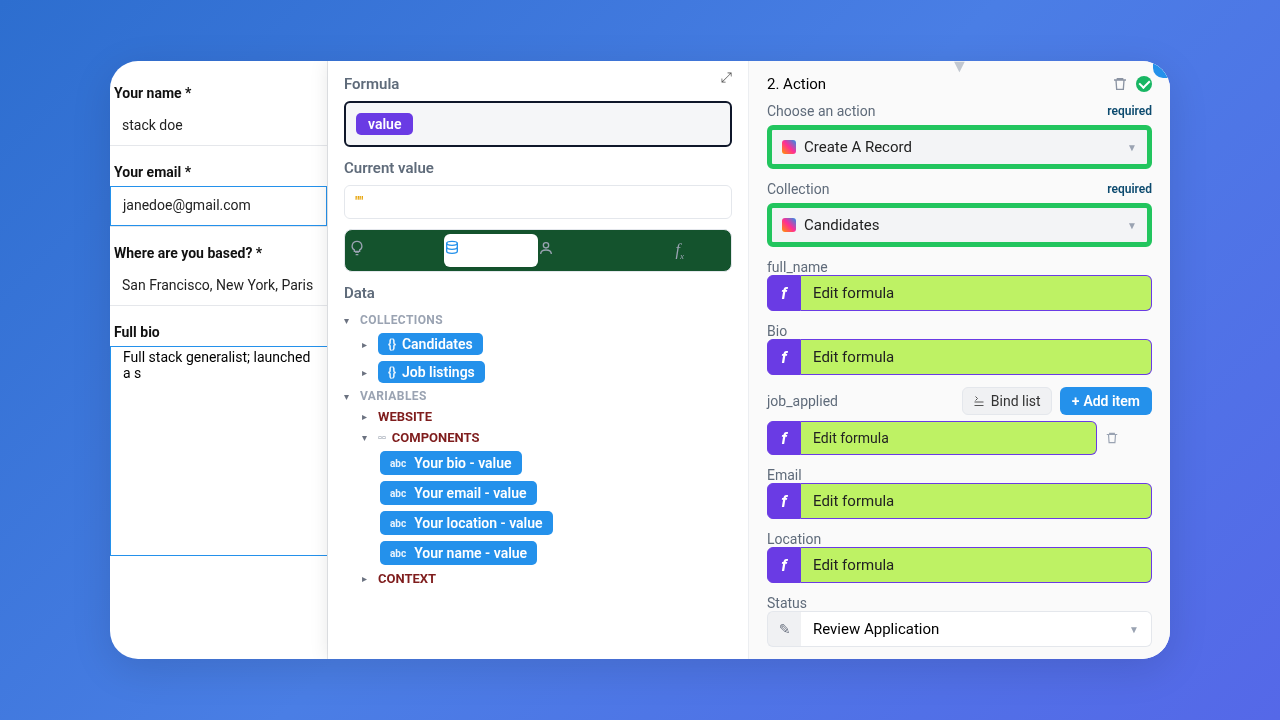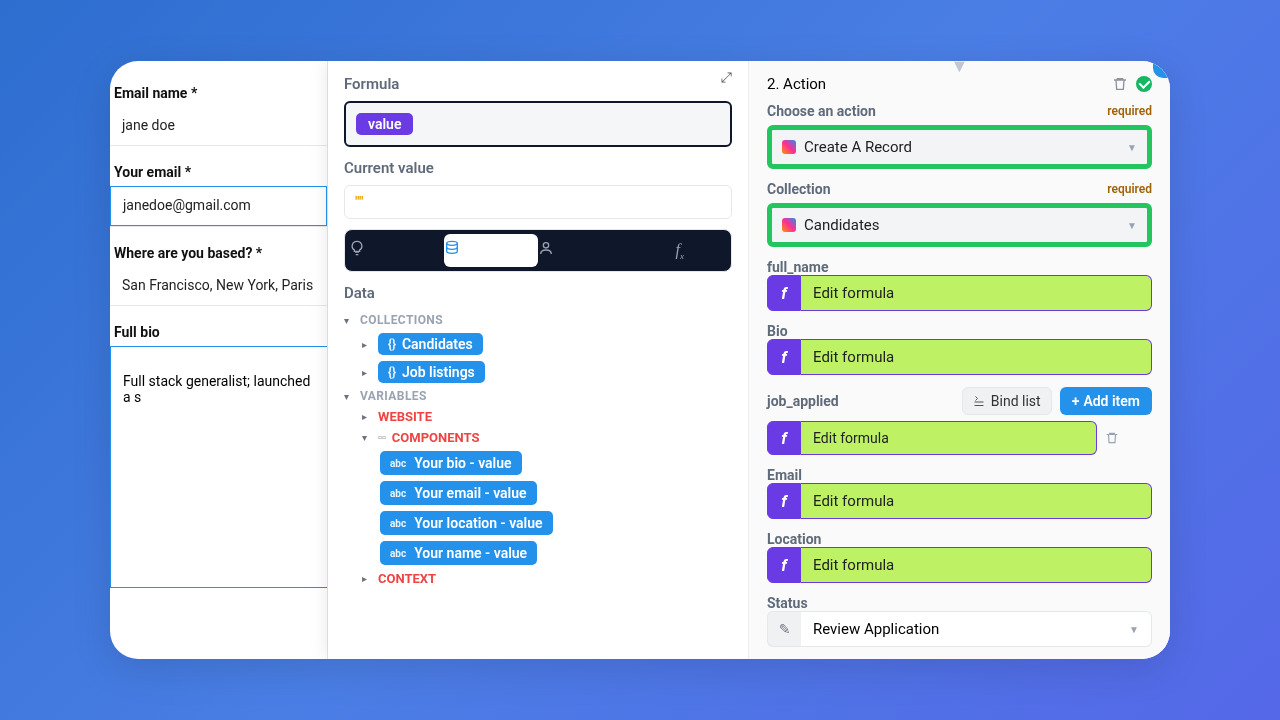--- a/index.html
+++ b/index.html
@@ -15,59 +15,59 @@
     box-shadow: 0 10px 40px rgba(0,0,0,0.12);
     display: flex;
   }
   
   .col-left { width: 218px; border-right: 1px solid #e5e7eb; overflow: hidden; padding-top: 18px; }
   .form-field { border-bottom: 1px solid #e5e7eb; }
   .ff-label { font-weight: 700; font-size: 14px; padding: 6px 0 6px 4px; color:#111; }
   .ff-input { font-size: 14px; padding: 10px 12px 12px; color:#222; }
   .ff-input.sel { border:1px solid #2491eb; }
   .field-spacer { height: 12px; background:#fff; }
-  .col-left .bio-area { border:1px solid #2491eb; border-right:none; padding:26px 12px; height:242px; font-size:14px; }
+  .col-left .bio-area { border:1px solid #2491eb; border-right:none; padding:2px 12px; height:210px; font-size:14px; }
 
   
   .col-mid { width: 420px; background:#fff; position:relative; padding:14px 16px 0; overflow:hidden; box-shadow: 0 0 18px rgba(0,0,0,0.10);}
   .expand-icon { position:absolute; top:8px; right:16px; color:#555; cursor:pointer; font-size:14px;}
   .label { color:#5f6b7a; font-size:15px; font-weight:600; margin-bottom:8px;}
   .formula-box { background:#f5f6f8; border:2px solid #0f172a; border-radius:6px; padding:10px; margin-bottom:12px;}
   .chip-value { display:inline-block; background:#6a3be4; color:#fff; border-radius:5px; padding:3px 12px; font-weight:600; font-size:14px;}
   .curval-box { border:1px solid #e4e7ec; border-radius:6px; padding:8px 10px; color:#e6a100; font-weight:600; font-size:14px; margin-bottom:10px;}
-  .tabrow { background:#0f172a; border:1px solid #e4e7ec; border-radius:8px; display:flex; padding:4px; margin-bottom:12px;}
+  .tabrow { background:#14532d; border:1px solid #e4e7ec; border-radius:8px; display:flex; padding:4px; margin-bottom:12px;}
   .tab { flex:1; text-align:center; padding:6px 0; border-radius:6px; color:#8a93a2;}
   .tab.active { background:#fff; color:#2491eb; box-shadow:0 1px 2px rgba(0,0,0,.06);}
   .data-hdr { color:#5f6b7a; font-size:15px; font-weight:600; margin:6px 0 8px;}
   .tree { font-size:14px; }
   .tree-row { display:flex; align-items:center; gap:6px; padding:3px 0; }
   .caret { color:#6b7280; font-size:10px; display:inline-block; width:10px; }
   .group-label { color:#9aa3b2; font-weight:700; font-size:12px; letter-spacing:.4px;}
   .coll-chip { background:#2491eb; color:#fff; border-radius:5px; padding:3px 10px; display:inline-flex; align-items:center; gap:6px; font-weight:600;}
   .coll-chip .braces { font-weight:700; font-size:12px; opacity:.9;}
-  .sub-label { color:#ef4444; font-weight:700; font-size:13px; }
+  .sub-label { color:#7f1d1d; font-weight:700; font-size:13px; }
   .abc-chip { background:#2491eb; color:#fff; border-radius:5px; padding:4px 10px; display:inline-flex; gap:8px; align-items:center; font-weight:600;}
   .abc { font-size:10px; opacity:.9; font-weight:700;}
   .indent1 { padding-left:18px;}
   .indent2 { padding-left:36px;}
   .grp-icon { color:#8a93a2; font-size:11px;}
 
   
   .col-right { flex:1; background:#fafafa; padding:14px 18px 0; position:relative; overflow:hidden; border-left:1px solid #eceef1;}
   .arrow-down { position:absolute; top:-6px; left:50%; transform:translateX(-50%); color:#c1c7d0; font-size:18px;}
   .corner-tab { position:absolute; top:-5px; right:-5px; width:22px; height:22px; background:#2491eb; border-bottom-left-radius:10px;}
   .action-head { display:flex; align-items:center; gap:8px; margin-bottom:10px;}
   .action-title { font-weight:400; font-size:15px; flex:1;}
   .trash-icon { color:#8a93a2; cursor:pointer;}
   .ok-circle { width:16px; height:16px; border-radius:50%; background:#18b663; display:flex; align-items:center; justify-content:center;}
   .ok-circle::after{content:""; width:5px; height:8px; border-right:2px solid #fff; border-bottom:2px solid #fff; transform:rotate(45deg); margin-top:-2px;}
   .field-block { margin-bottom:12px;}
   .flabel-row { display:flex; align-items:center; justify-content:space-between; margin-bottom:6px;}
-  .flabel { color:#5f6b7a; font-size:14px; font-weight:700;}
-  .req { color:#a16207; font-size:12px; font-weight:600;}
+  .flabel { color:#5f6b7a; font-size:14px; font-weight:400;}
+  .req { color:#0c4a6e; font-size:12px; font-weight:600;}
   .select-box { background:#f3f4f6; border:5px solid #22c55e; border-radius:6px; padding:8px 10px; display:flex; align-items:center; gap:8px; font-size:15px; color:#222;}
   .select-box .dd { margin-left:auto; color:#9aa3b2; font-size:10px;}
   .logo-dot { width:14px; height:14px; border-radius:3px; background:linear-gradient(45deg,#ff9500,#ff2d95,#2491eb); }
   .formula-row { display:flex; align-items:stretch;}
   .fx-badge { width:34px; background:#6a3be4; color:#fff; border-radius:6px 0 0 6px; display:flex; align-items:center; justify-content:center; font-style:italic; font-weight:700; border:1px solid #6a3be4;}
   .fx-input { flex:1; border:1px solid #6a3be4; border-left:none; border-radius:0 6px 6px 0; padding:8px 12px; font-size:15px; color:#222; background:#bef264;}
   .job-row { display:flex; align-items:center; gap:8px;}
   .job-row .formula-row{flex:1; max-width:330px;}
   .bindlist { background:#f0f1f3; border:1px solid #e4e7ec; border-radius:6px; padding:5px 10px; font-size:14px; color:#333; display:inline-flex; align-items:center; gap:6px; cursor:pointer;}
   .additem { background:#2491eb; color:#fff; border-radius:6px; padding:6px 12px; font-size:14px; font-weight:600; display:inline-flex; align-items:center; gap:4px; cursor:pointer;}
@@ -78,22 +78,22 @@
 
   svg { display:block; }
 </style>
 </head>
 <body>
 
 <div class="card">
 
   <div class="col-left">
     <div class="form-field">
-      <div class="ff-label">Email name *</div>
-      <div class="ff-input">jane doe</div>
+      <div class="ff-label">Your name *</div>
+      <div class="ff-input">stack doe</div>
     </div>
     <div class="field-spacer"></div>
     <div class="form-field">
       <div class="ff-label">Your email *</div>
       <div class="ff-input sel">janedoe@gmail.com</div>
     </div>
     <div class="field-spacer"></div>
     <div class="form-field">
       <div class="ff-label">Where are you based? *</div>
       <div class="ff-input">San Francisco, New York, Paris</div>

